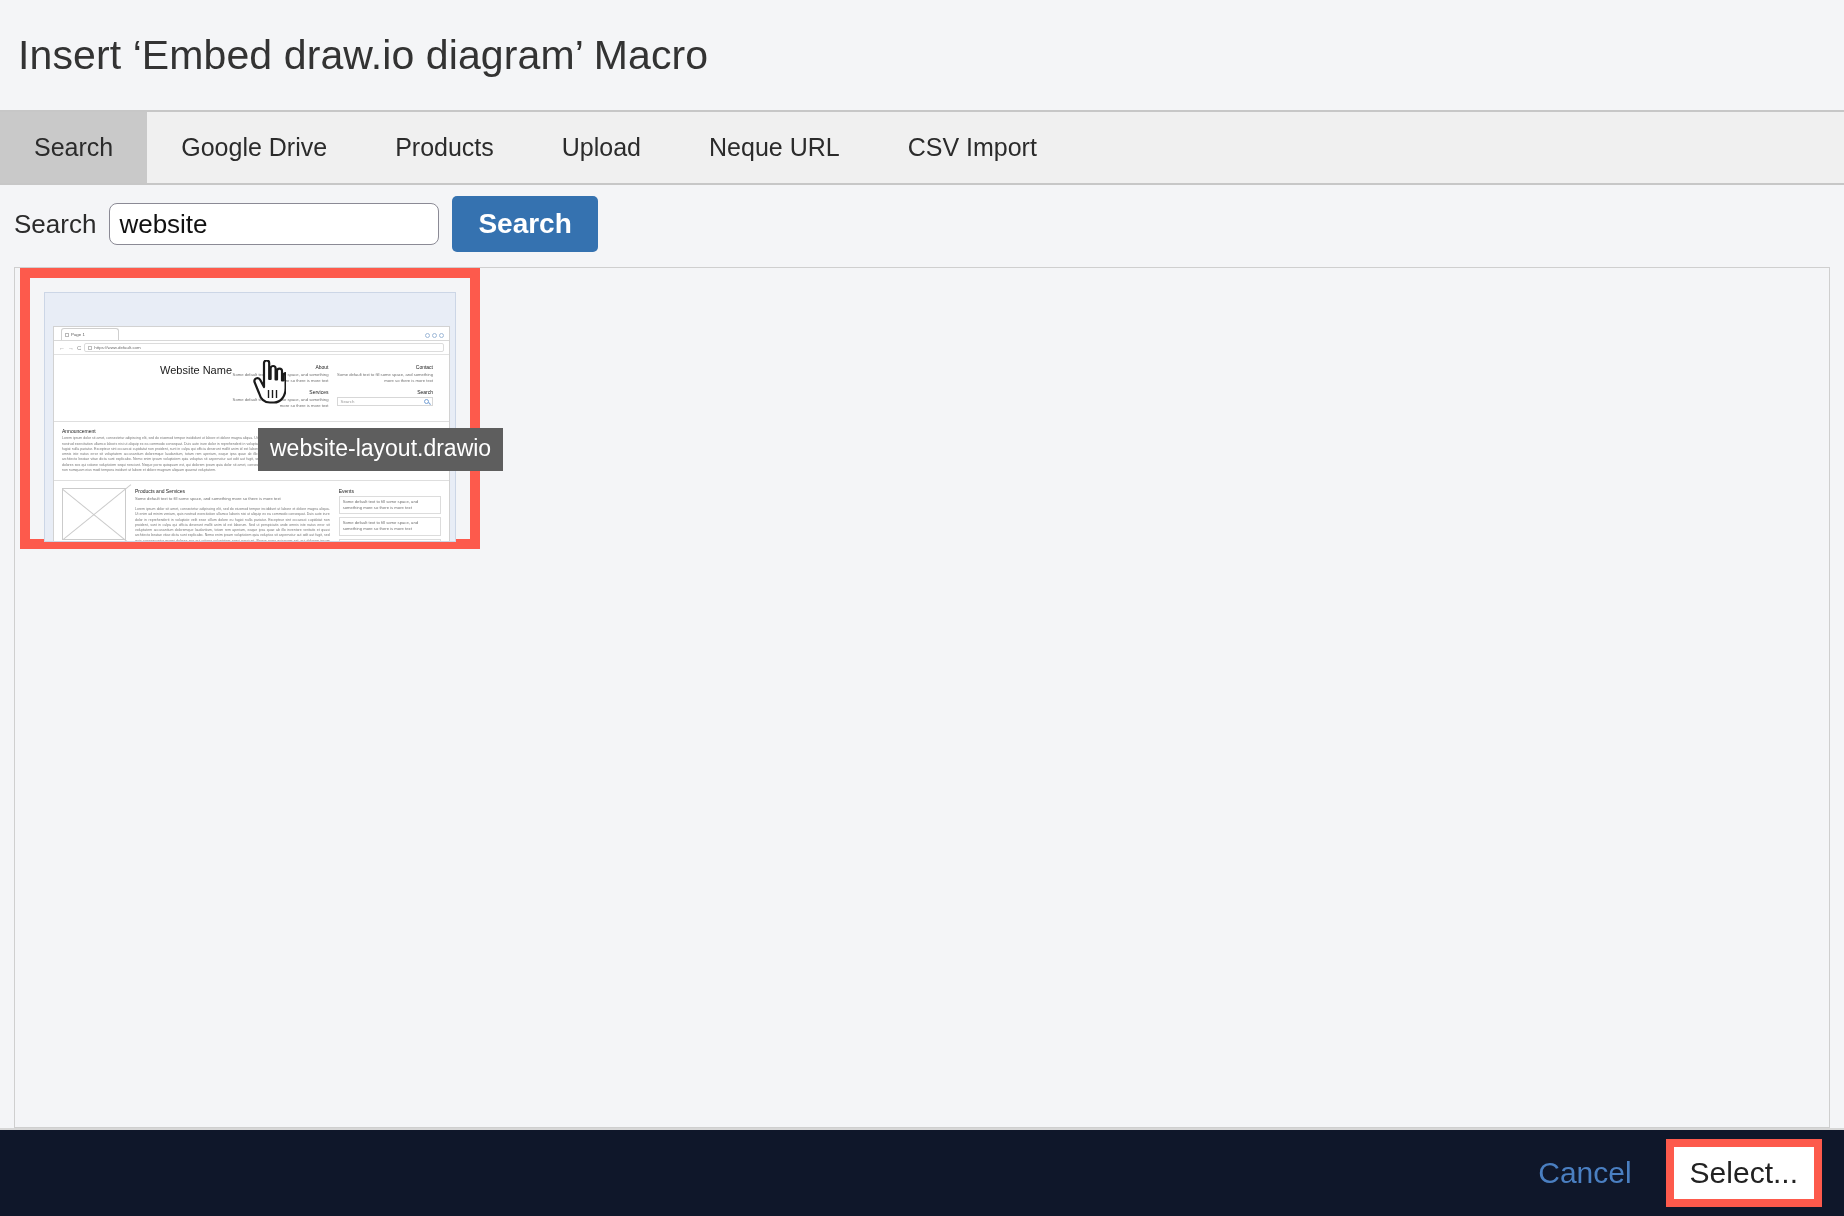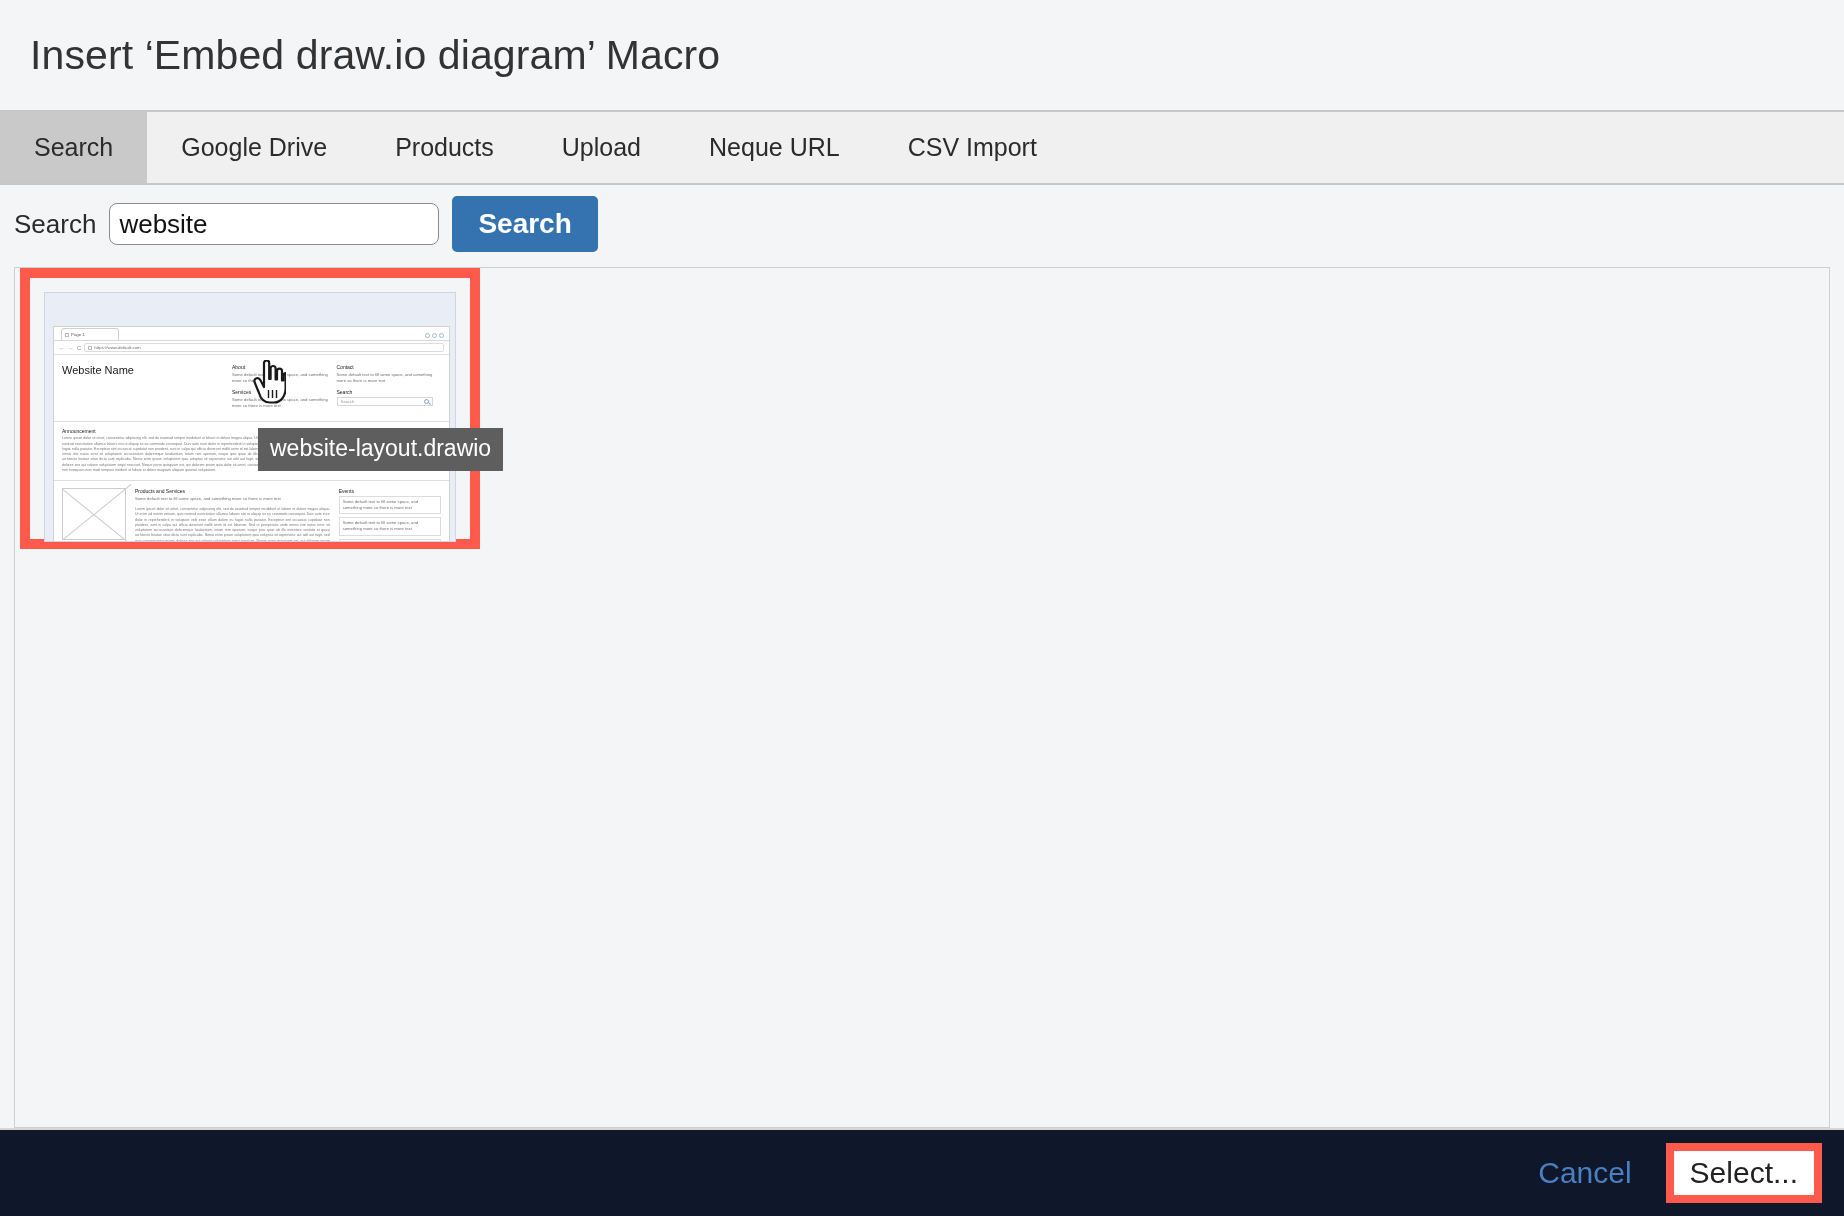--- a/index.html
+++ b/index.html
@@ -5,21 +5,21 @@
   * { box-sizing: border-box; margin: 0; padding: 0; }
   html, body {
     width: 1844px; height: 1216px;
     background: #f4f5f7;
     font-family: "Liberation Sans", sans-serif;
     overflow: hidden;
   }
   .dialog { position: relative; width: 1844px; height: 1216px; background: #f4f5f7; display: flex; flex-direction: column; }
 
   
-  .header { height: 110px; flex: 0 0 110px; display: flex; align-items: center; padding: 0 30px; background: #f4f5f7; }
+  .header { height: 110px; flex: 0 0 110px; display: flex; align-items: center; padding: 0 18px; background: #f4f5f7; }
   .header-title { font-size: 41px; color: #333333; font-weight: 400; letter-spacing: .1px; }
 
   
   .tabbar { flex: 0 0 75px; height: 75px; display: flex; align-items: stretch;
             border-top: 2px solid #c7c7c7; border-bottom: 2px solid #c7c7c7; background: #f0f0f0; }
   .tab { display: flex; align-items: center; justify-content: center;
          padding: 0 34px; font-size: 25px; color: #2b2b2b; cursor: pointer; background: transparent; user-select: none; }
   .tab.active { background: #c9c9c9; }
 
   
@@ -53,21 +53,21 @@
   .bm-dots { position: absolute; right: 5px; bottom: 2px; display: flex; gap: 2px; }
   .bm-dots i { width: 5px; height: 5px; border-radius: 50%; border: 1px solid #9fb9d8; display: block; }
   .bm-urlbar { height: 14px; display: flex; align-items: center; gap: 3px; padding: 0 5px; border-bottom: 1px solid #e2e2e2; }
   .bm-nav { font-size: 6px; color: #8d8d8d; line-height: 1; }
   .bm-url { flex: 1; height: 9px; border: 1px solid #dcdcdc; border-radius: 2px; display: flex;
             align-items: center; gap: 2px; padding-left: 3px; }
   .bm-url-sq { width: 4px; height: 4px; border: 1px solid #bdbdbd; }
   .bm-url-txt { font-size: 4.4px; color: #6d6d6d; }
 
   .bm-body { padding: 0; }
-  .bm-hero { display: flex; padding: 9px 8px 7px 8px; border-bottom: 1px solid #dedede; }
+  .bm-hero { display: flex; padding: 9px 8px 7px 8px; border-bottom: 1px solid #dedede; text-align: right; }
   .bm-site-name { flex: 0 0 170px; font-size: 11px; color: #1a1a1a; }
   .bm-col { flex: 1; padding-right: 8px; }
   .bm-h { font-size: 5px; color: #1a1a1a; margin-bottom: 2px; }
   .bm-p { font-size: 4.2px; color: #707070; line-height: 1.45; margin-bottom: 5px; }
   .bm-searchbox { height: 9px; border: 1px solid #d7d7d7; display: flex; align-items: center;
                   justify-content: space-between; padding: 0 3px; }
   .bm-searchbox span { font-size: 4.4px; color: #9a9a9a; }
   .bm-mag { width: 5px; height: 5px; border: 1px solid #7aa3d6; border-radius: 50%; position: relative; }
   .bm-mag::after { content: ""; position: absolute; width: 3px; height: 1px; background: #7aa3d6;
                    transform: rotate(45deg); right: -2.5px; bottom: -0.5px; }
@@ -93,21 +93,21 @@
 
   
   .tooltip { position: absolute; left: 228px; top: 150px; background: #5e5e5e; color: #ffffff;
              font-size: 23px; padding: 7px 12px 9px 12px; white-space: nowrap; z-index: 7; }
 
   
   .footer { flex: 0 0 88px; display: flex; align-items: center; justify-content: flex-end;
             padding-right: 22px; gap: 0px; border-top: 2px solid #d6d6d6; background: #0f172a; }
   .cancel-link { font-size: 30px; color: #4a7fc1; cursor: pointer; padding: 8px 16px; }
   .select-wrap { border: 8px solid #fd5a4c; margin-left: 18px; }
-  .select-btn { min-width: 132px; height: 44px; padding: 0 16px; background: #ffffff; border: none;
+  .select-btn { min-width: 132px; height: 52px; padding: 0 16px; background: #ffffff; border: none;
                 font-size: 30px; color: #222; font-family: "Liberation Sans", sans-serif; cursor: pointer; }
 </style>
 </head>
 <body>
 
 <div class="dialog">
 
   <div class="header">
     <div class="header-title">Insert ‘Embed draw.io diagram’ Macro</div>
   </div>

